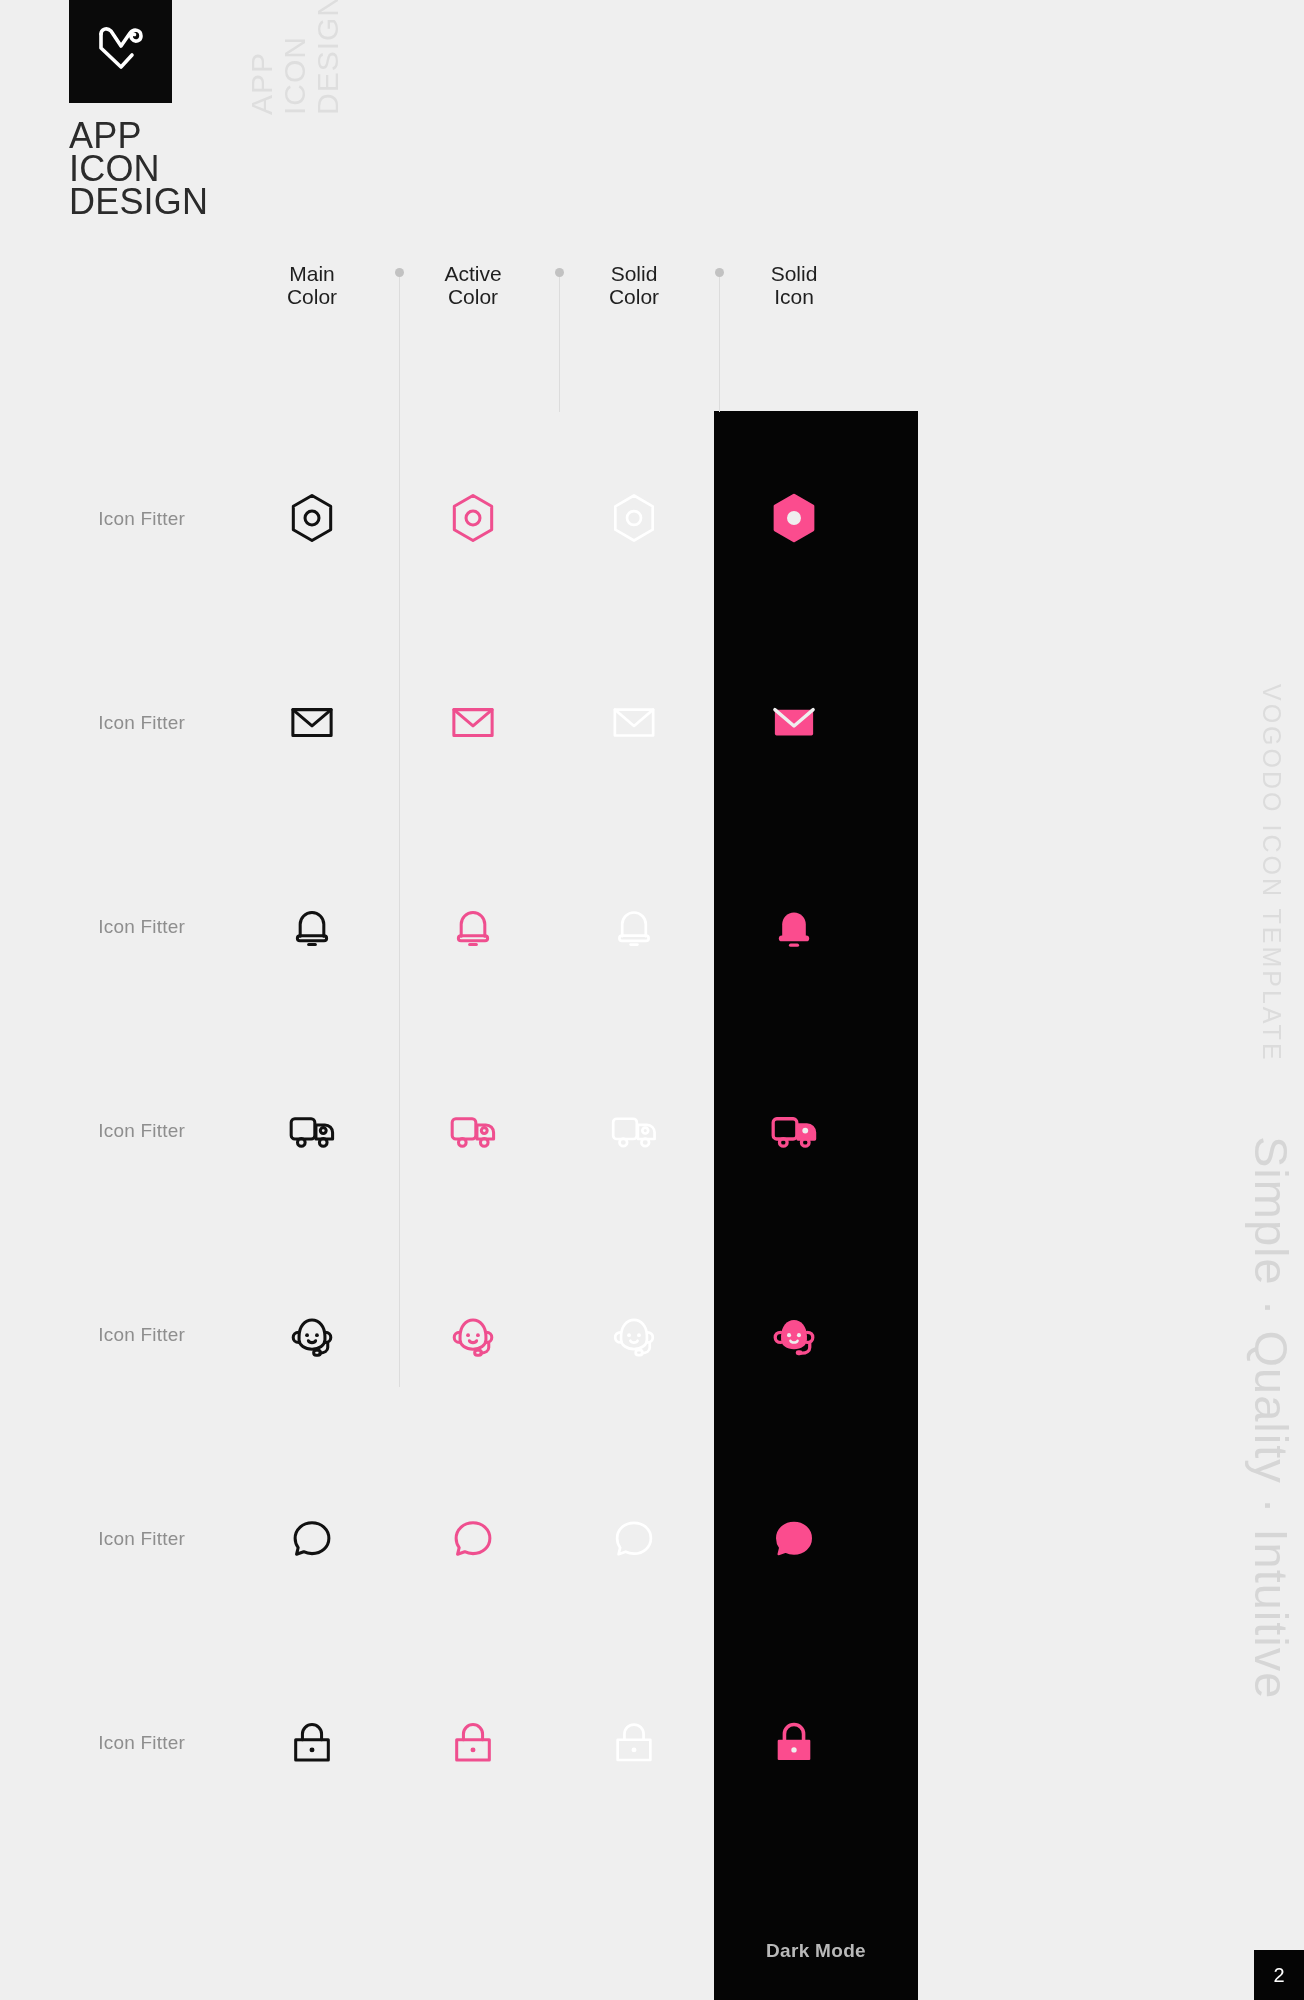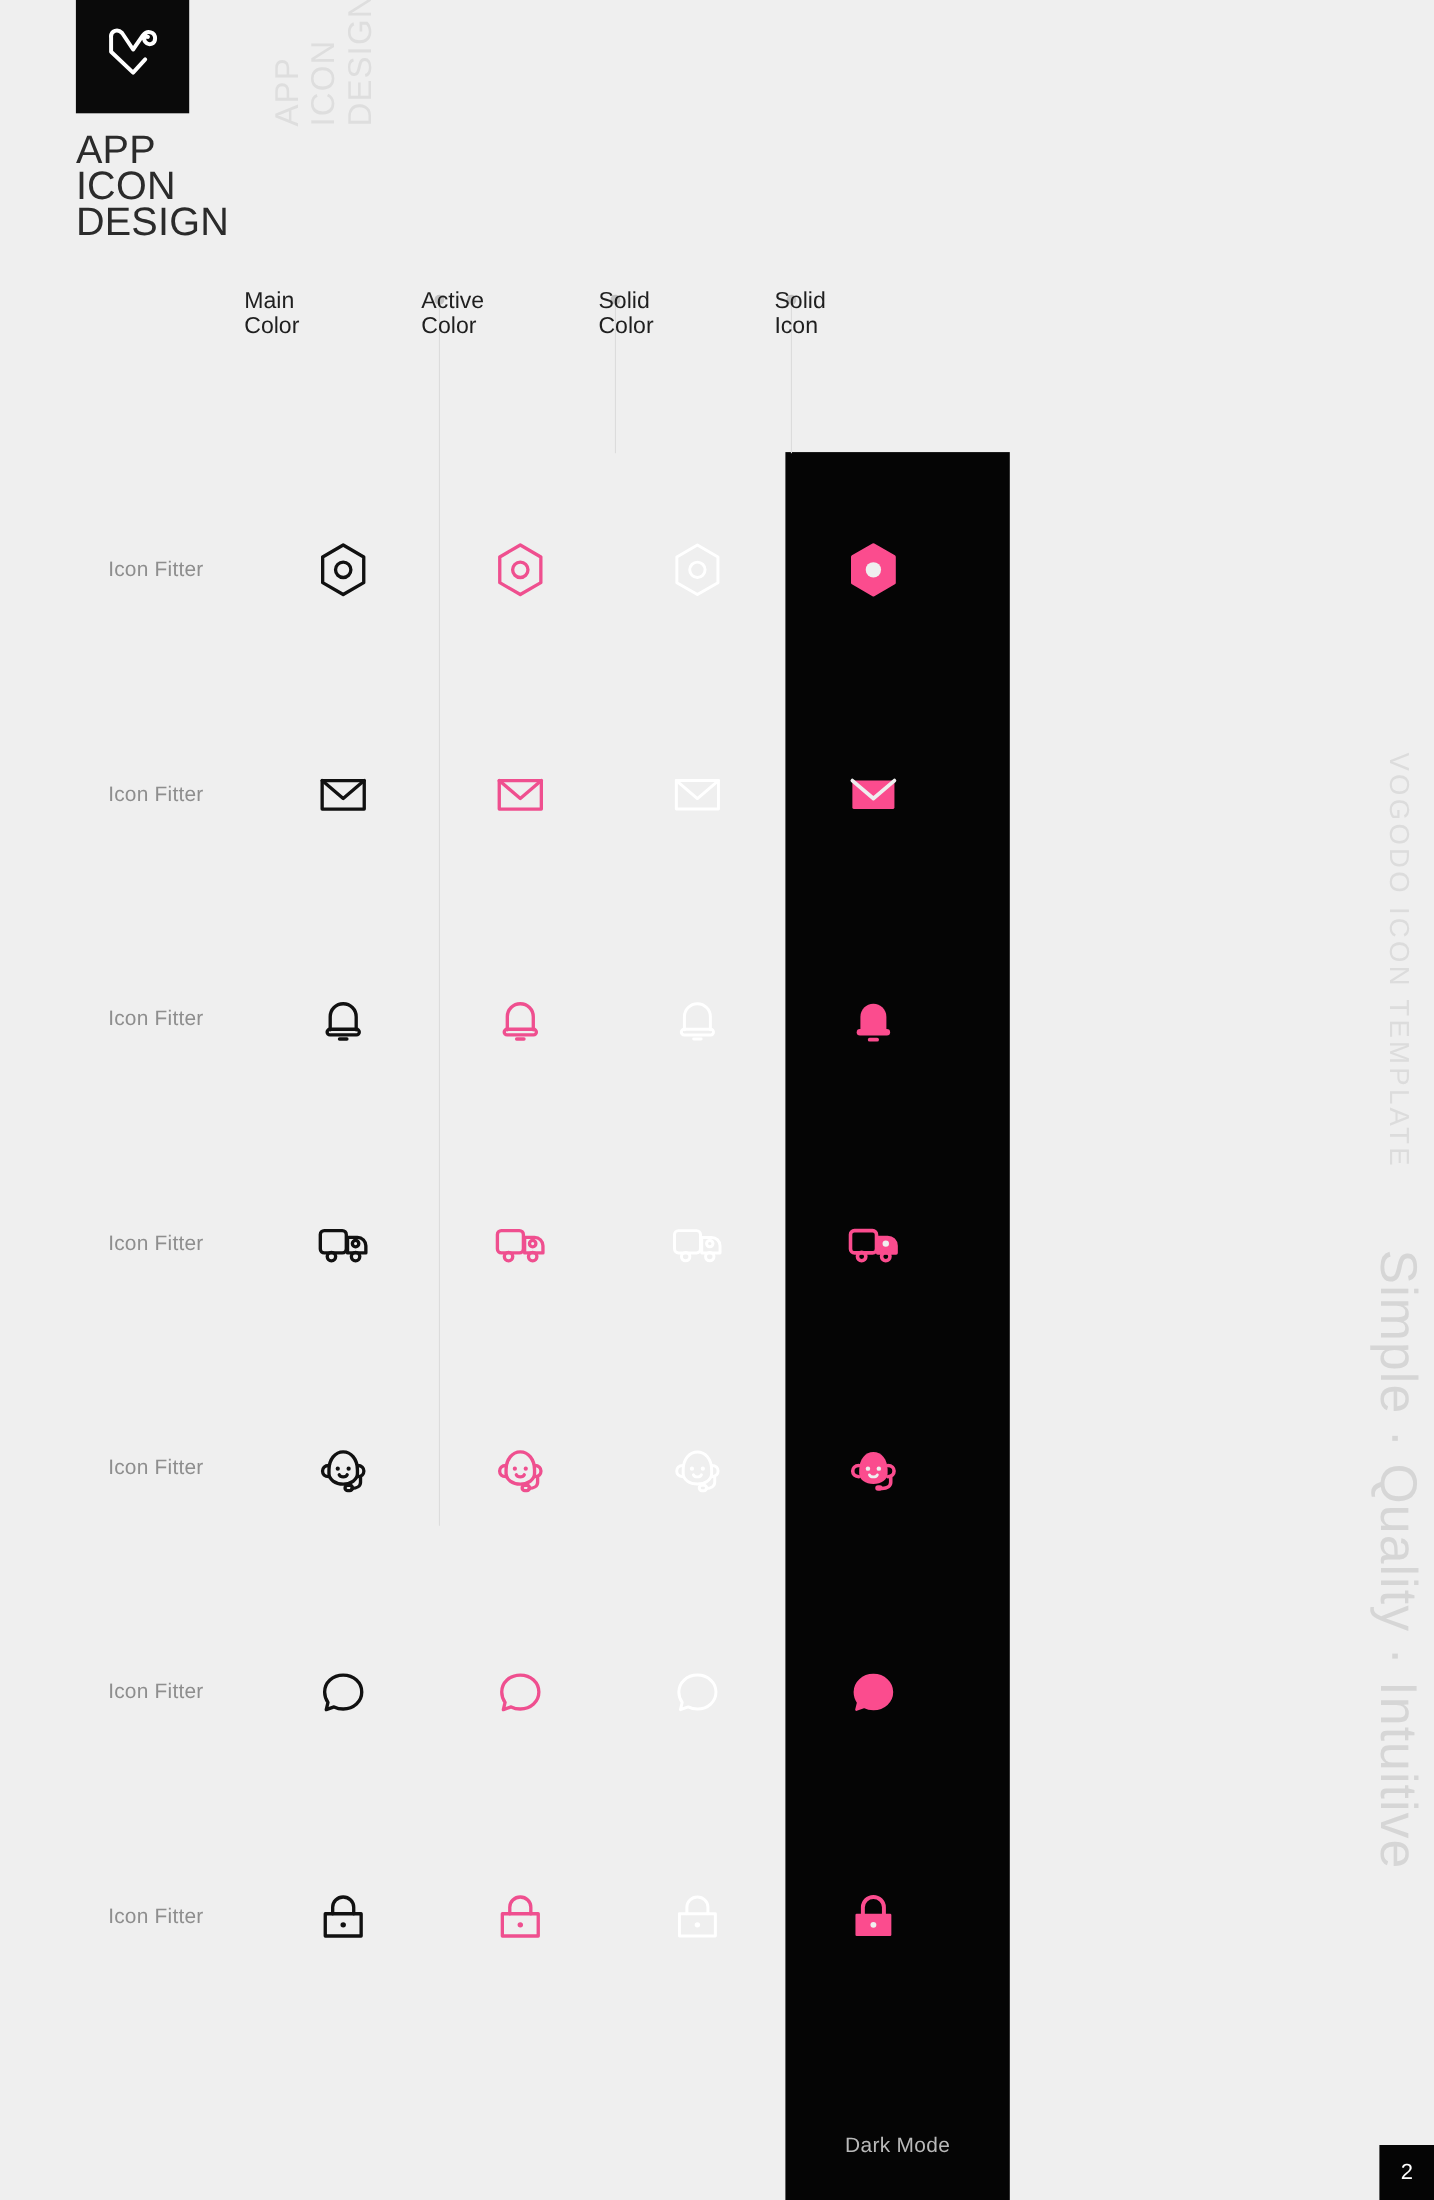--- a/index.html
+++ b/index.html
@@ -43,21 +43,21 @@
     writing-mode:vertical-rl;
     transform:rotate(180deg);
     letter-spacing:1px;
   }
 
   
   .col-head{
     position:absolute;
     top:262px;
     width:180px;
-    text-align:left;
+    text-align:center;
     font-size:21px;
     line-height:23px;
     font-weight:300;
     color:#1f1f1f;
     white-space:pre-line;
   }
 
   
   .guide-line{
     position:absolute;
@@ -77,21 +77,21 @@
     left:714px; top:411px;
     width:204px; height:1589px;
     background:#050505;
   }
   #dark-mode-label{
     position:absolute;
     left:0; right:0;
     bottom:38px;
     text-align:center;
     font-size:19px;
-    font-weight:400;
+    font-weight:700;
     color:#b9b9b9;
     letter-spacing:0.3px;
   }
 
   
   .row-label{
     position:absolute;
     width:230px;
     text-align:right;
     font-size:19px;

